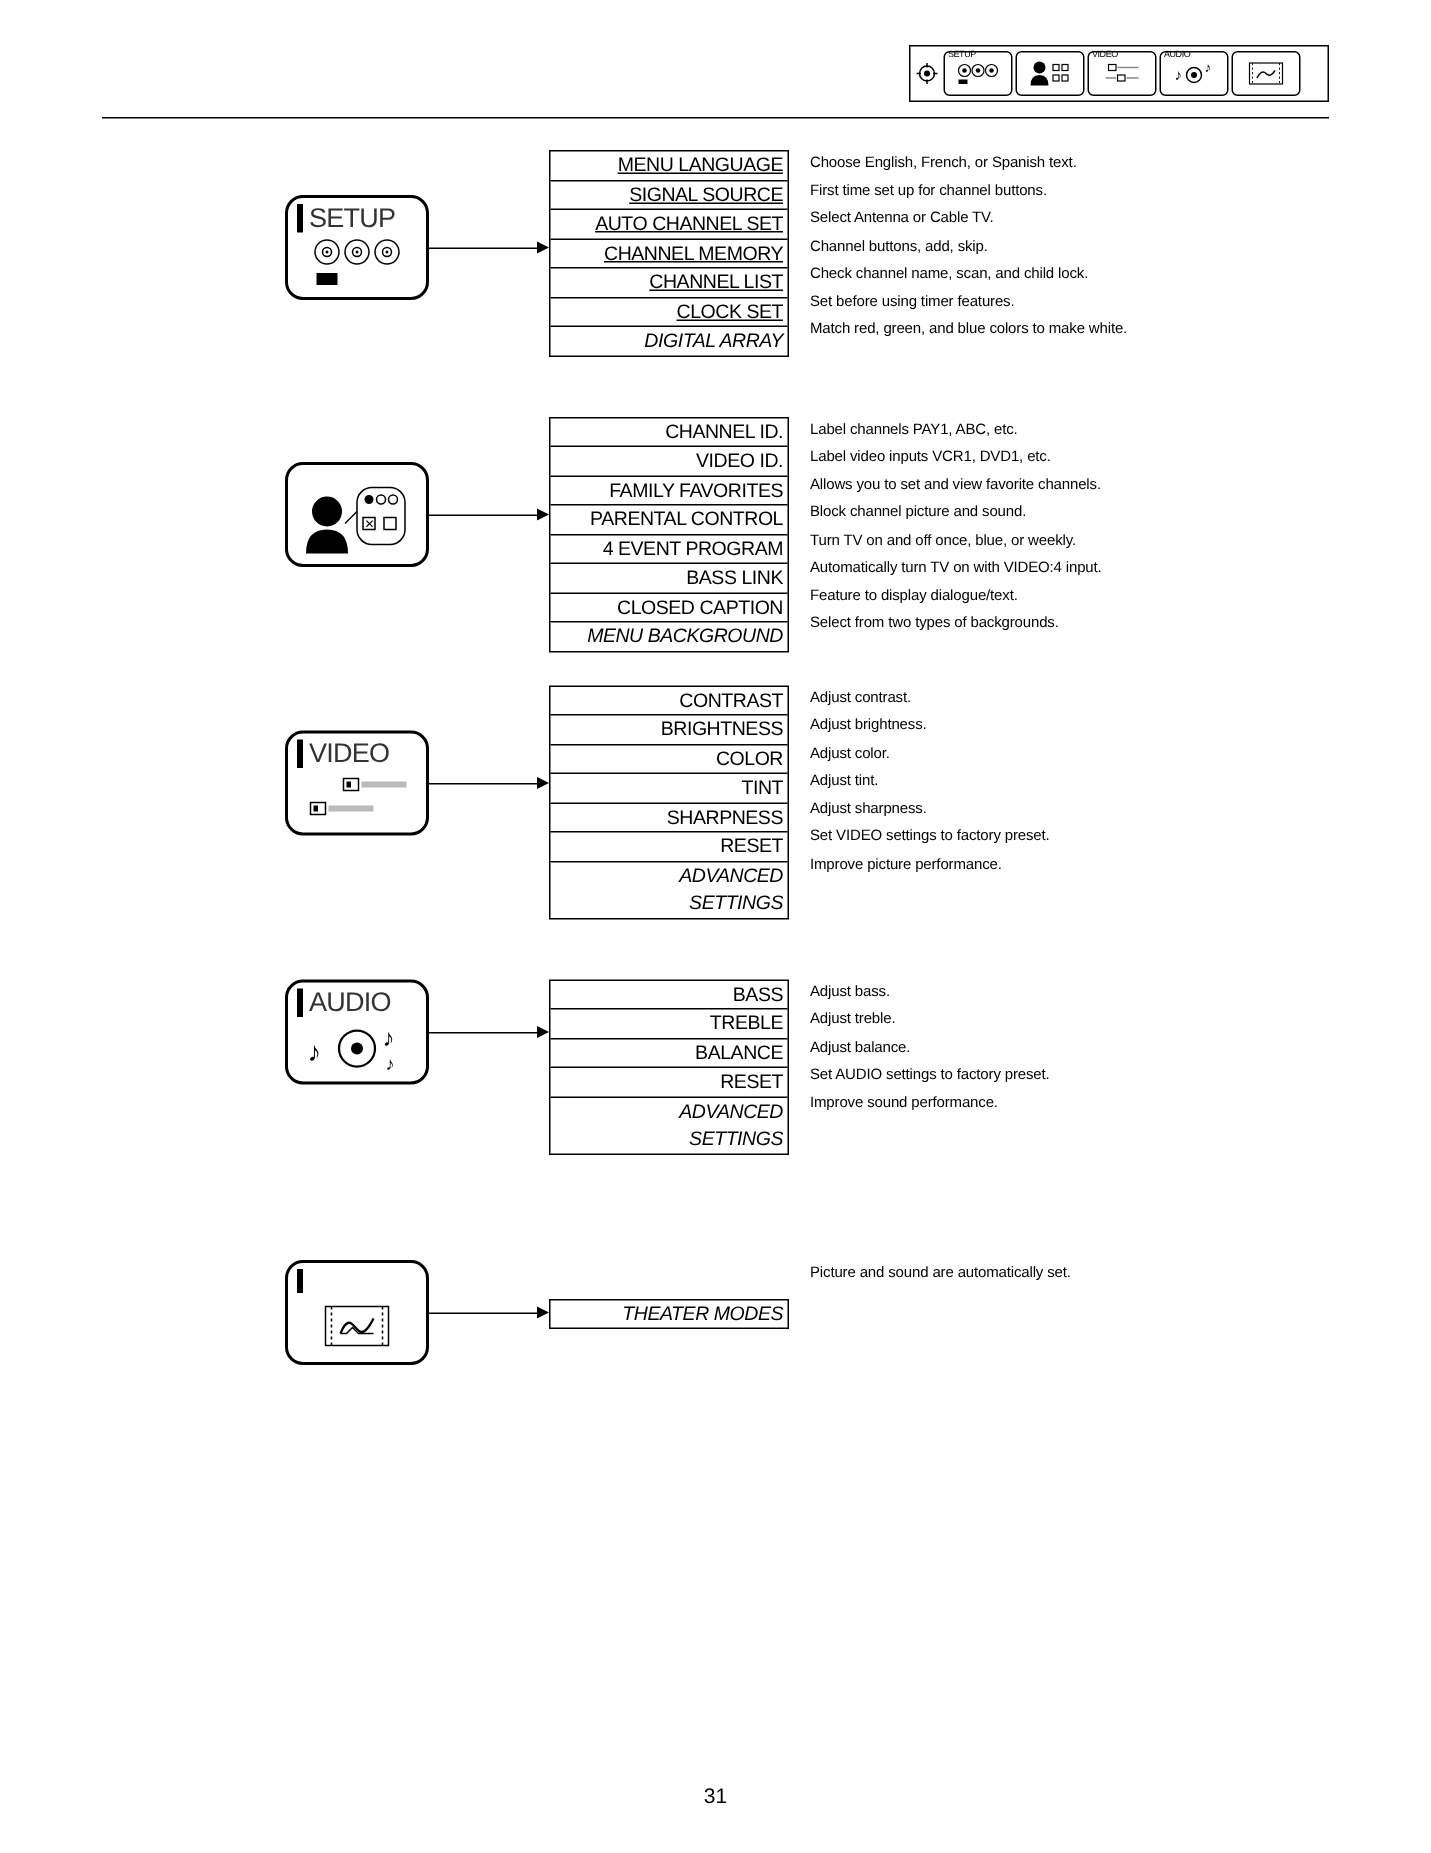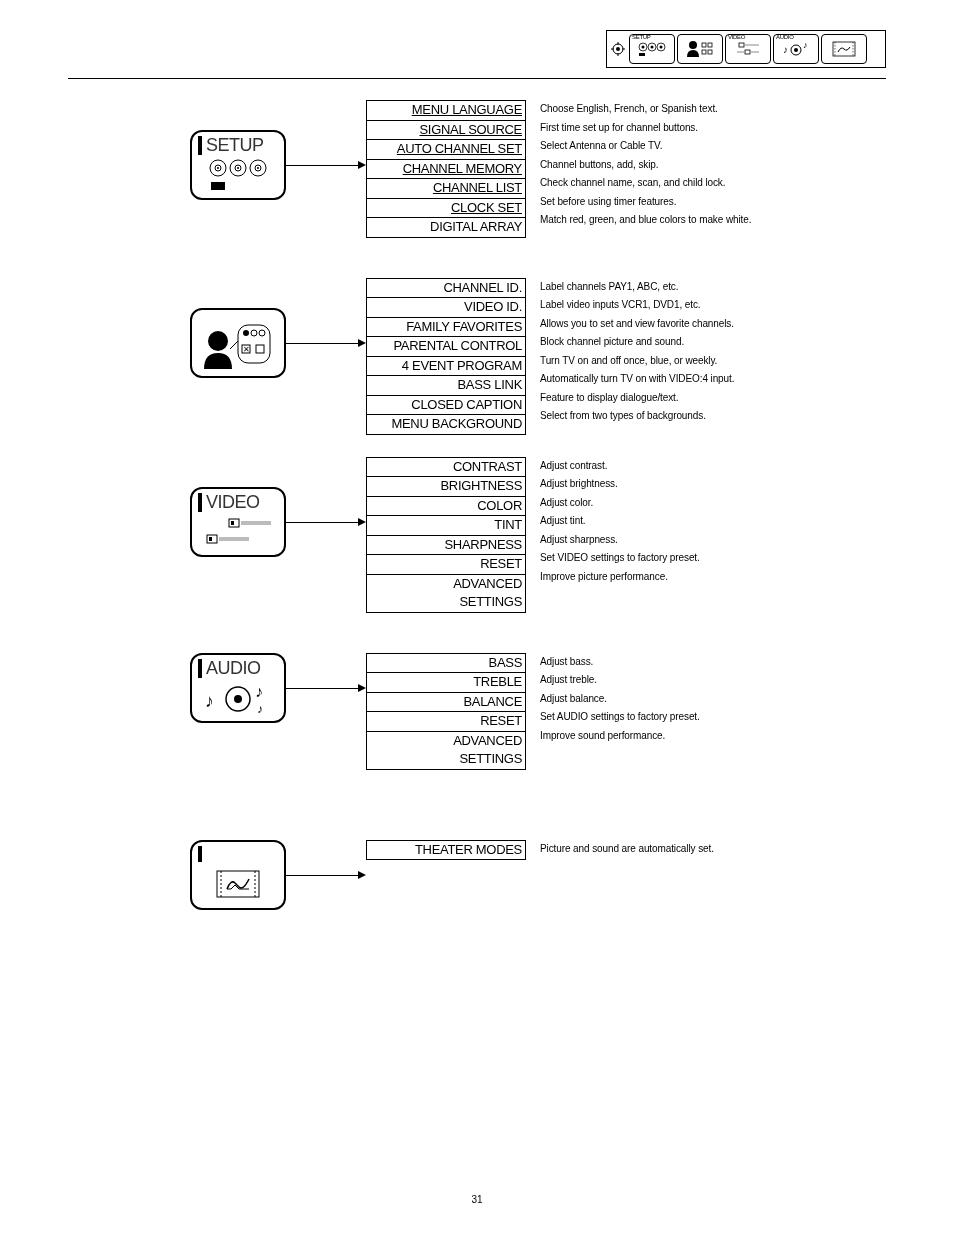--- a/index.html
+++ b/index.html
@@ -130,40 +130,40 @@
     text-align: right;
   }
   .menu-item {
     border-bottom: 1px solid #000;
     font-size: 13px;
     padding: 0 3px;
     line-height: 18.5px;
     white-space: nowrap;
     letter-spacing: -0.3px;
   }
-  .menu-item:last-child { border-bottom: none; }
+  .menu-item:last-child { border-bottom: none; font-style: italic; }
   .menu-item.underline { text-decoration: underline; }
   .menu-item.tall { line-height: 18px; height: 37px; }
   .menu-item .sub { padding-left: 18px; }
   .desc-col {
     margin-left: 14px;
     font-size: 10px;
     line-height: 18.5px;
   }
   .desc-row {
     white-space: nowrap;
     letter-spacing: -0.1px;
   }
   .page-num {
     position: absolute;
     bottom: 30px;
     left: 0;
     width: 100%;
     text-align: center;
-    font-size: 10px;
+    font-size: 14px;
   }
   
   svg { overflow: visible; }
 </style>
 </head>
 <body>
 
 <div class="header-strip">
   <div style="width:18px;display:flex;align-items:center;justify-content:center">
     <svg width="14" height="14">
@@ -383,21 +383,21 @@
         <svg width="50" height="34">
           <rect x="4" y="4" width="42" height="26" fill="none" stroke="#000"></rect>
           <line x1="8" y1="4" x2="8" y2="30" stroke="#000" stroke-dasharray="2,2"></line>
           <line x1="42" y1="4" x2="42" y2="30" stroke="#000" stroke-dasharray="2,2"></line>
           <path d="M 14 22 Q 18 12 22 16 L 26 20 Q 30 24 36 12" fill="none" stroke="#000" stroke-width="1.5"></path>
           <path d="M 14 22 L 18 22 L 22 18 L 26 22 L 36 22" fill="none" stroke="#000"></path>
         </svg>
       </div>
     </div>
     <div class="arrow" style="margin-top:35px"></div>
-    <div class="menu-col" style="">
+    <div class="menu-col" style="margin-top:26px">
       <div class="menu-item">THEATER MODES</div>
     </div>
     <div class="desc-col" style="">
       <div class="desc-row">Picture and sound are automatically set.</div>
     </div>
   </div>
 
 </div>
 
 <div class="page-num">31</div>

